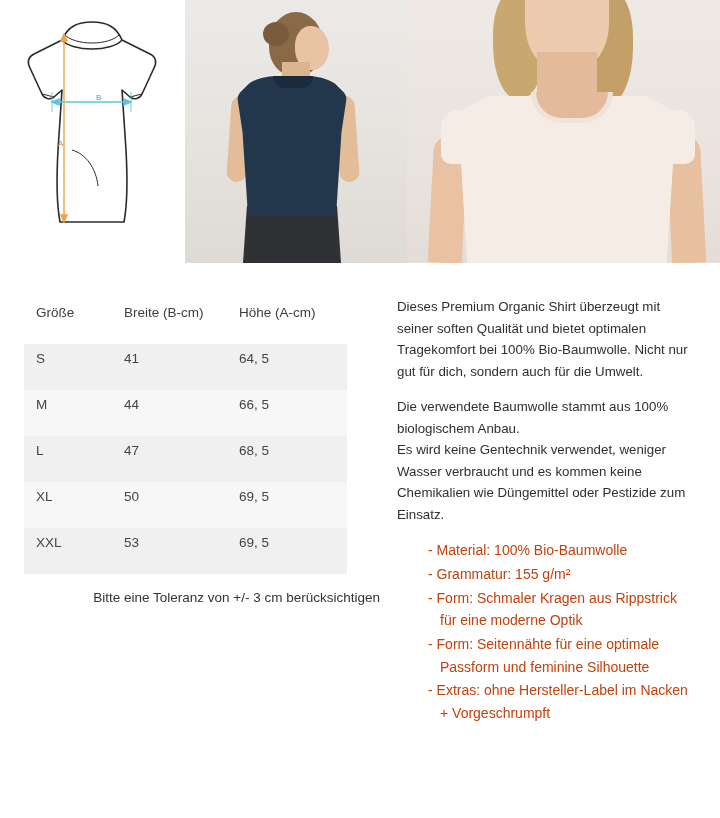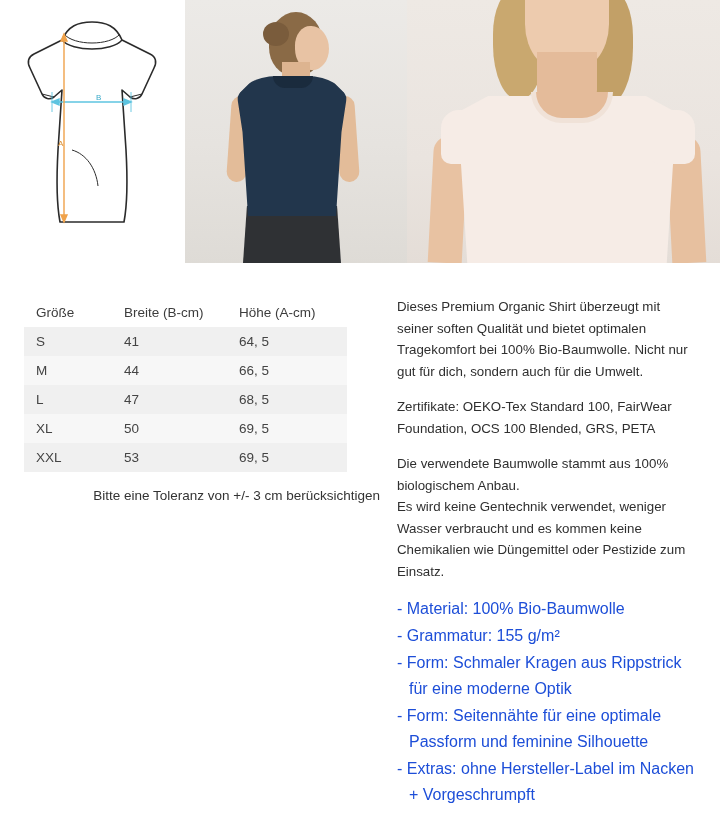--- a/index.html
+++ b/index.html
@@ -215,21 +215,21 @@
   
   table.size-table {
     border-collapse: collapse;
     width: 323px;
     font-size: 13.5px;
     color: #444;
   }
   table.size-table th,
   table.size-table td {
     text-align: left;
-    padding: 7px 0 7px 12px;
+    padding: 7px 0 24px 12px;
     font-weight: normal;
   }
   table.size-table th {
     color: #3d3d3d;
     background: #ffffff;
   }
   table.size-table tbody tr:nth-child(odd) {
     background: #f0f0f0;
   }
   table.size-table tbody tr:nth-child(even) {
@@ -252,26 +252,27 @@
     font-size: 13.3px;
     line-height: 1.62;
     color: #2f2f2f;
   }
   .right-col ul {
     list-style: none;
     margin: 0;
     padding: 0;
   }
   .right-col ul li {
-    font-size: 16px;
+    font-size: 14px;
     line-height: 1.62;
-    color: #1d4ed8;
+    color: #c2410c;
     padding-left: 12px;
     text-indent: -12px;
     margin-bottom: 1px;
+    margin-left: 31px;
   }
 </style>
 </head>
 <body>
 
 <div class="image-strip">
 
   <div class="panel panel-technical">
     <svg class="tech-svg" width="185" height="263" viewBox="0 0 185 263">
 
@@ -377,21 +378,20 @@
           <td>53</td>
           <td>69, 5</td>
         </tr>
       </tbody>
     </table>
     <div class="tolerance-note">Bitte eine Toleranz von +/- 3 cm berücksichtigen</div>
   </div>
 
   <div class="right-col">
     <p>Dieses Premium Organic Shirt überzeugt mit seiner soften Qualität und bietet optimalen Tragekomfort bei 100% Bio-Baumwolle. Nicht nur gut für dich, sondern auch für die Umwelt.</p>
-    <p>Zertifikate: OEKO-Tex Standard 100, FairWear Foundation, OCS 100 Blended, GRS, PETA</p>
     <p style="margin-bottom:0">Die verwendete Baumwolle stammt aus 100% biologischem Anbau.</p>
     <p>Es wird keine Gentechnik verwendet, weniger Wasser verbraucht und es kommen keine Chemikalien wie Düngemittel oder Pestizide zum Einsatz.</p>
     <ul>
       <li>-  Material: 100% Bio-Baumwolle</li>
       <li>-  Grammatur: 155 g/m²</li>
       <li>-  Form: Schmaler Kragen aus Rippstrick für eine moderne Optik</li>
       <li>-  Form: Seitennähte für eine optimale Passform und feminine Silhouette</li>
       <li>-  Extras: ohne Hersteller-Label im Nacken + Vorgeschrumpft</li>
 
     </ul>

